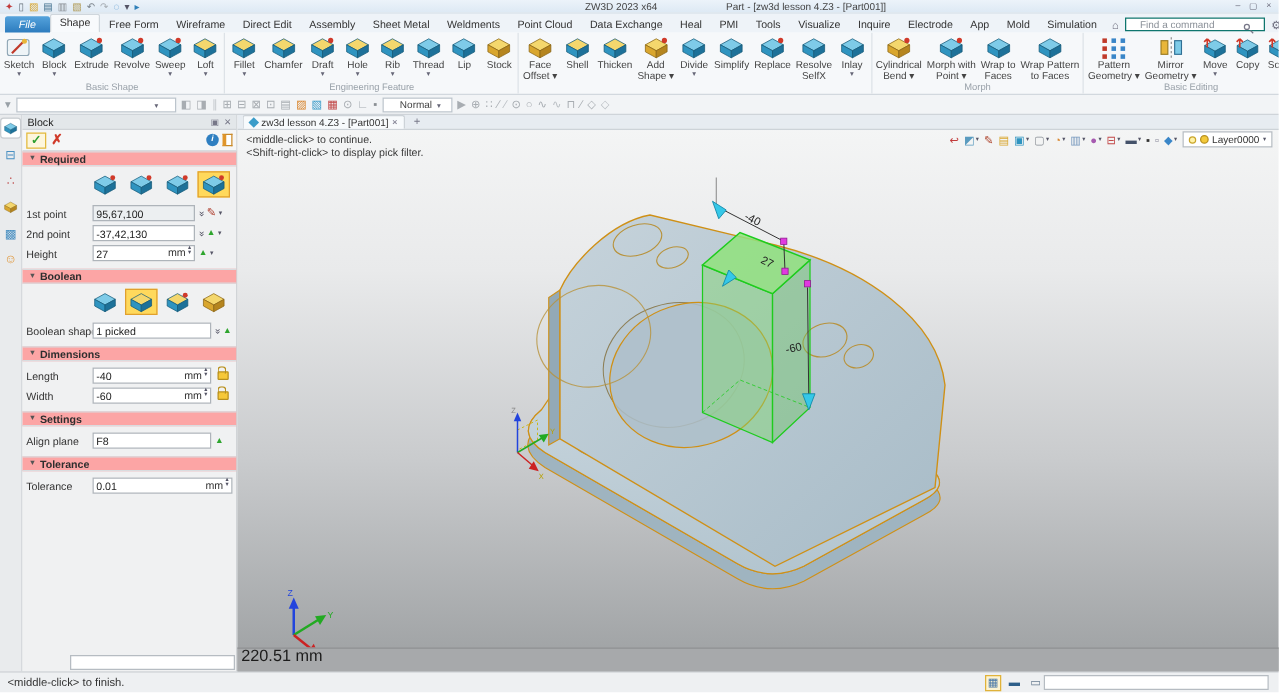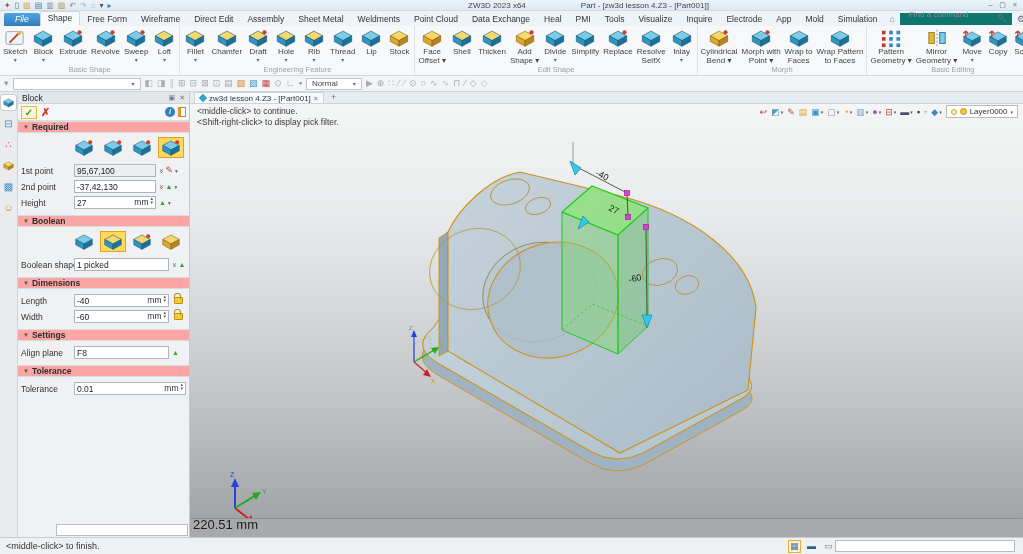--- a/index.html
+++ b/index.html
@@ -9,36 +9,36 @@
   .qat{display:flex;gap:4px;padding-left:4px;align-items:center;line-height:9px}
   .qat span{font-size:8px}
   .tcenter{position:absolute;left:468px;top:1px;display:flex;gap:55px;color:#444;font-size:8px;white-space:nowrap}
   .wbtns{margin-left:auto;display:flex;gap:7px;padding-right:6px;color:#667;font-size:7px}
   
   .tabsrow{height:15px;background:#eef3f8;display:flex;align-items:flex-end;position:relative}
   .mtab{padding:1px 7px 2px;font-size:8.5px;color:#333;white-space:nowrap}
   .mtab.file{background:linear-gradient(#55a3dc,#2d7cbe);color:#fff;font-style:italic;border-radius:2px 2px 0 0;margin-left:4px;padding:1px 11px 2px}
   .mtab.active{background:#f8fafc;border:1px solid #cfd6dc;border-bottom:1px solid #f8fafc;border-radius:2px 2px 0 0}
   .tabs-right{margin-left:auto;display:flex;align-items:center;gap:5px;padding:0 5px 1px;color:#667}
-  .findbox{width:112px;height:11px;background:#fff;border:6px solid #0f766e;display:flex;align-items:flex-end;justify-content:space-between;font-size:8px;color:#8a9098;padding:0 3px}
+  .findbox{width:112px;height:11px;background:#fff;border:1px solid #0f766e;display:flex;align-items:flex-end;justify-content:space-between;font-size:8px;color:#8a9098;padding:0 11px}
   .mag{width:5px;height:5px;border:1px solid #778;border-radius:50%;position:relative;flex-shrink:0}
   .mag::after{content:"";position:absolute;width:3px;height:1px;background:#778;transform:rotate(45deg);left:4px;top:5px}
   
   .ribbon{height:50px;background:#f6f8fa;border-bottom:1px solid #d2d8de;display:flex;overflow:hidden}
   .rgroup{display:flex;flex-direction:column;border-right:1px solid #dde2e7;padding:1px 1px 0;flex-shrink:0}
   .ritems{display:flex;flex:1;align-items:flex-start}
   .ritem{display:flex;flex-direction:column;align-items:center;padding:0 2px;cursor:default}
   .ricon{height:21px;display:flex;align-items:flex-end;justify-content:center}
   .rlabel{font-size:8px;color:#444;line-height:8.5px;text-align:center;white-space:nowrap}
   .rcaret{font-size:6px;color:#667;line-height:6px}
   .gname{font-size:7.5px;color:#99a1a9;text-align:center;height:10px;line-height:10px;white-space:nowrap}
   
   .toolbar2{height:16px;background:#f2f4f6;border-bottom:1px solid #cfd4d9;display:flex;align-items:center;gap:4px;padding:0 4px;overflow:hidden}
   .t2i{font-size:9px;line-height:13px}
-  .combo{background:#fff;border:1px solid #bcc4cc;height:12px;display:flex;align-items:center;justify-content:space-between;font-size:8px;color:#444;padding:0 5px;gap:4px}
+  .combo{background:#fff;border:1px solid #bcc4cc;height:12px;display:flex;align-items:center;justify-content:space-between;font-size:8px;color:#444;padding:0 13px;gap:4px}
   .cbcaret{font-size:6px;color:#667}
   
   .main{display:flex;height:445px}
   .leftbar{width:18px;background:#e9ebed;border-right:1px solid #d0d4d8;display:flex;flex-direction:column;align-items:center;padding-top:3px;gap:6px}
   .lbi{width:15px;height:15px;display:flex;align-items:center;justify-content:center;border-radius:2px;font-size:10px}
   .lbi.active{background:#fff;outline:1px solid #c9cdd1}
   
   .panel{width:172px;background:#f0f1f2;border-right:1px solid #c6cace;font-size:8.5px;position:relative}
   .phead{height:12px;background:#e3e7ea;display:flex;align-items:center;padding:0 4px;color:#222;border-bottom:1px solid #d0d4d8}
   .phbtns{margin-left:auto;display:flex;gap:4px;color:#778;font-size:7px}
@@ -410,21 +410,20 @@
             <svg width="24" height="20" viewBox="0 0 26 23">
               <path d="M3 9 13 3.5 23 9 13 14.5Z" fill="#7ecbe8" stroke="#155a78" stroke-width=".7"></path>
               <path d="M3 9 13 14.5V21L3 15.5Z" fill="#2f94c0" stroke="#155a78" stroke-width=".7"></path>
               <path d="M23 9 13 14.5V21L23 15.5Z" fill="#1d7199" stroke="#155a78" stroke-width=".7"></path>
             </svg>
           </div>
           <div class="rlabel">Inlay</div>
           <div class="rcaret">▾</div>
         </div>
       </div>
-      <div class="gname">Edit Shape</div>
     </div>
     <div class="rgroup">
       <div class="ritems">
         <div class="ritem">
           <div class="ricon">
             <svg width="24" height="20" viewBox="0 0 26 23">
               <path d="M3 9 13 3.5 23 9 13 14.5Z" fill="#f4d76d" stroke="#8a6414" stroke-width=".7"></path>
               <path d="M3 9 13 14.5V21L3 15.5Z" fill="#d9a62e" stroke="#8a6414" stroke-width=".7"></path>
               <path d="M23 9 13 14.5V21L23 15.5Z" fill="#b5851f" stroke="#8a6414" stroke-width=".7"></path>
               <circle cx="20.5" cy="5" r="2.4" fill="#d03a2a"></circle>

